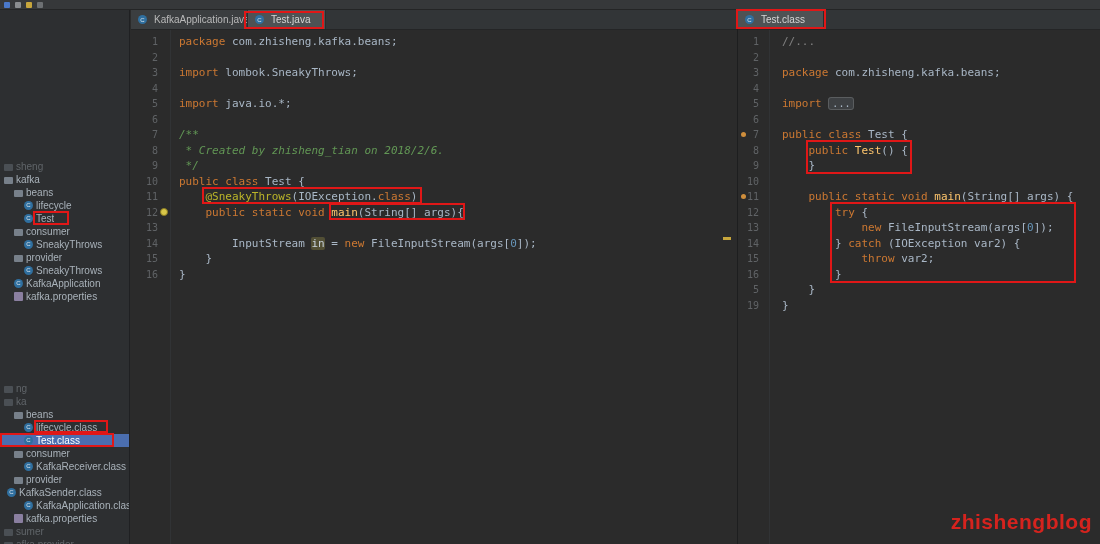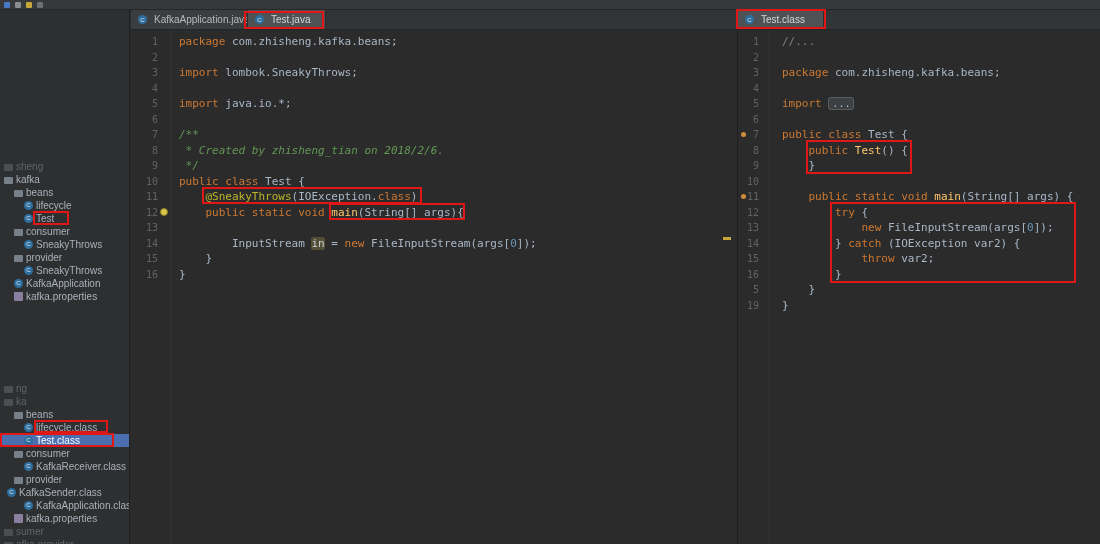--- a/index.html
+++ b/index.html
@@ -247,20 +247,21 @@
           <div class="gline"><span class="gnum">14</span></div>
           <div class="gline"><span class="gnum">15</span></div>
           <div class="gline"><span class="gnum">16</span></div>
           <div class="gline"><span class="gnum">5</span></div>
           <div class="gline"><span class="gnum">19</span></div>
         </div>
       <div class="code"><div class="cline"><span class="s-g">//...</span></div><div class="cline"></div><div class="cline"><span class="s-k">package </span><span class="s-d">com.zhisheng.kafka.beans;</span></div><div class="cline"></div><div class="cline"><span class="s-k">import </span><span class="s-fold">...</span></div><div class="cline"></div><div class="cline"><span class="s-k">public class </span><span class="s-d">Test {</span></div><div class="cline"><span class="s-d">    </span><span class="s-k">public </span><span class="s-m">Test</span><span class="s-d">() {</span></div><div class="cline"><span class="s-d">    }</span></div><div class="cline"></div><div class="cline"><span class="s-d">    </span><span class="s-k">public static void </span><span class="s-m">main</span><span class="s-d">(String[] args) {</span></div><div class="cline"><span class="s-d">        </span><span class="s-k">try </span><span class="s-d">{</span></div><div class="cline"><span class="s-d">            </span><span class="s-k">new </span><span class="s-d">FileInputStream(args[</span><span class="s-n">0</span><span class="s-d">]);</span></div><div class="cline"><span class="s-d">        } </span><span class="s-k">catch </span><span class="s-d">(IOException var2) {</span></div><div class="cline"><span class="s-d">            </span><span class="s-k">throw </span><span class="s-d">var2;</span></div><div class="cline"><span class="s-d">        }</span></div><div class="cline"><span class="s-d">    }</span></div><div class="cline"><span class="s-d">}</span></div></div>
     </div>
   </div>
 
+  <div class="watermark">zhishengblog</div>
 
   <div class="overlay">
       <div class="redbox" style="border-color: rgb(224, 23, 23); left: 244px; top: 11px; width: 80px; height: 18px;"></div>
       <div class="redbox" style="border-color: rgb(224, 23, 23); left: 736px; top: 9px; width: 90px; height: 20px;"></div>
       <div class="redbox" style="border-color: rgb(224, 23, 23); left: 202px; top: 187px; width: 220px; height: 17px;"></div>
       <div class="redbox" style="border-color: rgb(224, 23, 23); left: 329px; top: 203px; width: 136px; height: 17px;"></div>
       <div class="redbox" style="border-color: rgb(224, 23, 23); left: 33px; top: 211px; width: 36px; height: 14px;"></div>
       <div class="redbox" style="border-color: rgb(224, 23, 23); left: 34px; top: 420px; width: 74px; height: 13px;"></div>
       <div class="redbox" style="border-color: rgb(224, 23, 23); left: 0px; top: 433px; width: 114px; height: 14px;"></div>
       <div class="redbox" style="border-color: rgb(224, 23, 23); left: 806px; top: 140px; width: 106px; height: 34px;"></div>

